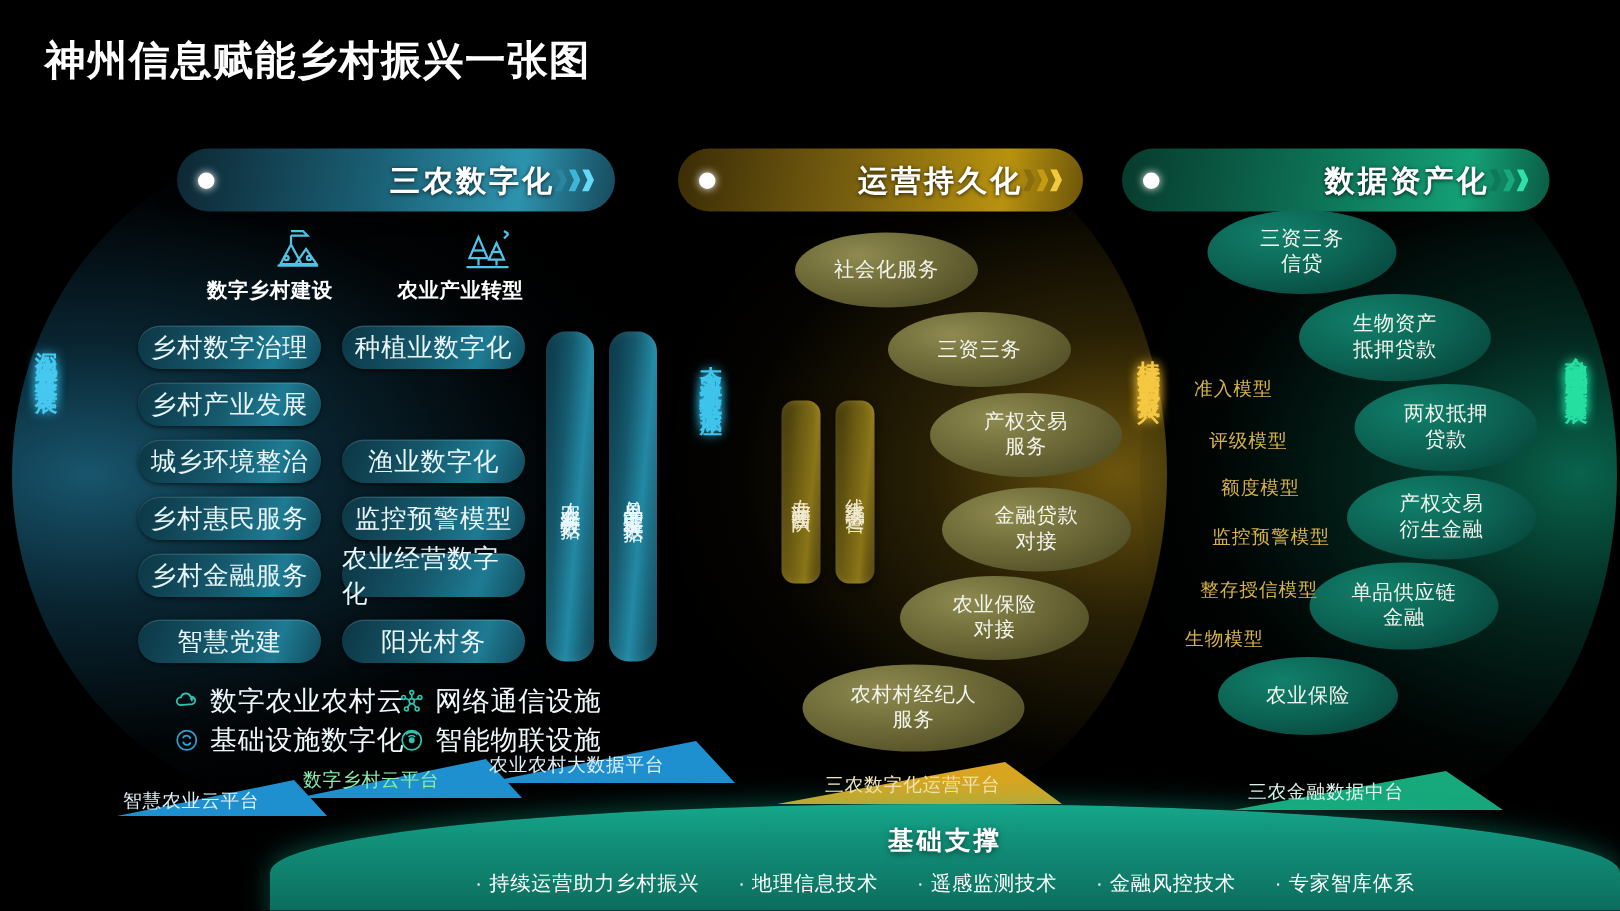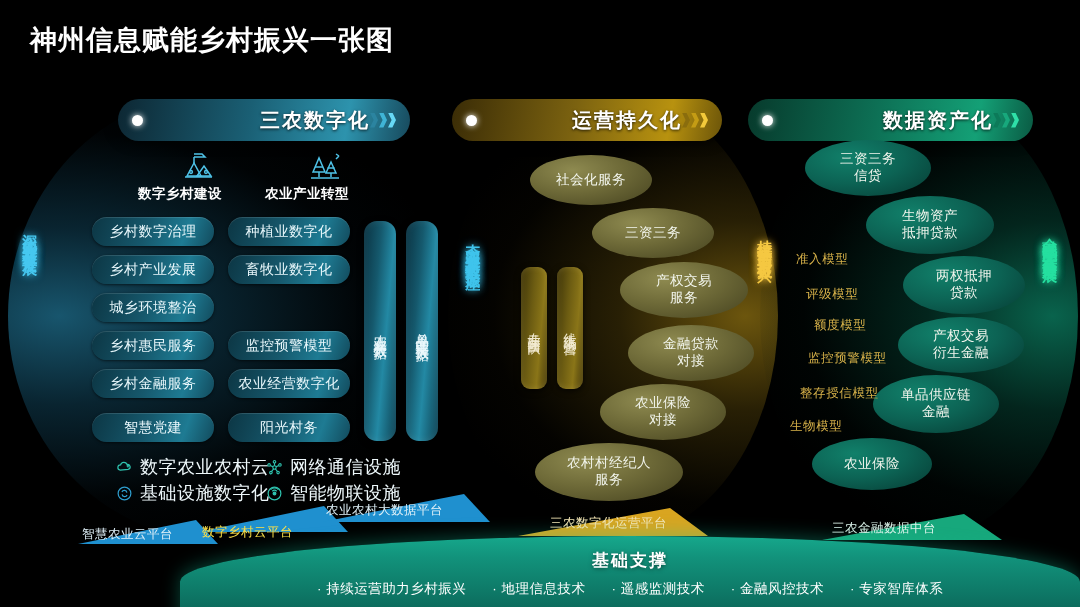--- a/index.html
+++ b/index.html
@@ -82,21 +82,21 @@
   .iconcol { position:absolute; width:120px; }
   .ic1 { left:138px; top:148px; }
   .ic2 { left:265px; top:148px; }
   .iconcol .glyph { height:34px; display:flex; align-items:flex-end; justify-content:center; }
   .iconcol .cap { margin-top:3px; font-size:13.5px; font-weight:bold; color:#fff; letter-spacing:.5px;}
 
   
   .pill {
     position:absolute; height:29px; border-radius:15px;
     display:flex; align-items:center; justify-content:center;
-    font-size:14px; color:#e8f7fb; letter-spacing:.5px;
+    font-size:17px; color:#e8f7fb; letter-spacing:.5px;
     background:linear-gradient(110deg,#0d3b49 0%,#15596d 40%,#1d7governa 60%);
     background:linear-gradient(110deg,#0c3644 0%,#16586c 45%,#1e7b93 75%, #124a5c 100%);
     box-shadow:inset 0 1px 0 rgba(255,255,255,.12), 0 1px 3px rgba(0,0,0,.6);
   }
   .col-a { left:92px; width:122px; }
   .col-b { left:228px; width:122px; }
 
   
   .tallbar {
     position:absolute; border-radius:13px;
@@ -240,21 +240,21 @@
   </div>
 
   <div class="pill col-a" style="top:217px">乡村数字治理</div>
   <div class="pill col-a" style="top:255px">乡村产业发展</div>
   <div class="pill col-a" style="top:293px">城乡环境整治</div>
   <div class="pill col-a" style="top:331px">乡村惠民服务</div>
   <div class="pill col-a" style="top:369px">乡村金融服务</div>
   <div class="pill col-a" style="top:413px">智慧党建</div>
 
   <div class="pill col-b" style="top:217px">种植业数字化</div>
-  <div class="pill col-b" style="top:255px">畜牧业数字化</div>
+  <div class="pill col-b" style="top:293px">渔业数字化</div>
   <div class="pill col-b" style="top:331px">监控预警模型</div>
   <div class="pill col-b" style="top:369px">农业经营数字化</div>
   <div class="pill col-b" style="top:413px">阳光村务</div>
 
   <div class="tallbar" style="left:364px;top:221px;width:32px;height:220px">
     <span>农业农村大数据</span>
   </div>
   <div class="tallbar" style="left:406px;top:221px;width:32px;height:220px">
     <span>单品全产业链大数据</span>
   </div>
@@ -352,21 +352,21 @@
   <div class="arrow" style="left:78px;top:512px;width:140px;height:32px">
     <svg class="shape" viewBox="0 0 140 32" preserveAspectRatio="none">
       <polygon points="0,32 118,8 140,32" fill="#1f90cf"></polygon>
     </svg>
     <span class="alabel" style="left:4px;top:14px;color:#dff0f8">智慧农业云平台</span>
   </div>
   <div class="arrow" style="left:198px;top:500px;width:150px;height:32px">
     <svg class="shape" viewBox="0 0 150 32" preserveAspectRatio="none">
       <polygon points="0,32 126,6 150,32" fill="#1f90cf"></polygon>
     </svg>
-    <span class="alabel" style="left:4px;top:24px;color:#fde047">数字乡村云平台</span>
+    <span class="alabel" style="left:4px;top:12px;color:#86efac">数字乡村云平台</span>
   </div>
   <div class="arrow" style="left:322px;top:488px;width:168px;height:34px">
     <svg class="shape" viewBox="0 0 168 34" preserveAspectRatio="none">
       <polygon points="0,34 142,6 168,34" fill="#1f90cf"></polygon>
     </svg>
     <span class="alabel" style="left:4px;top:14px;color:#dff0f8">农业农村大数据平台</span>
   </div>
   <div class="arrow" style="left:518px;top:506px;width:190px;height:30px">
     <svg class="shape" viewBox="0 0 190 30" preserveAspectRatio="none">
       <polygon points="0,30 152,2 190,30" fill="#d9a520"></polygon>

